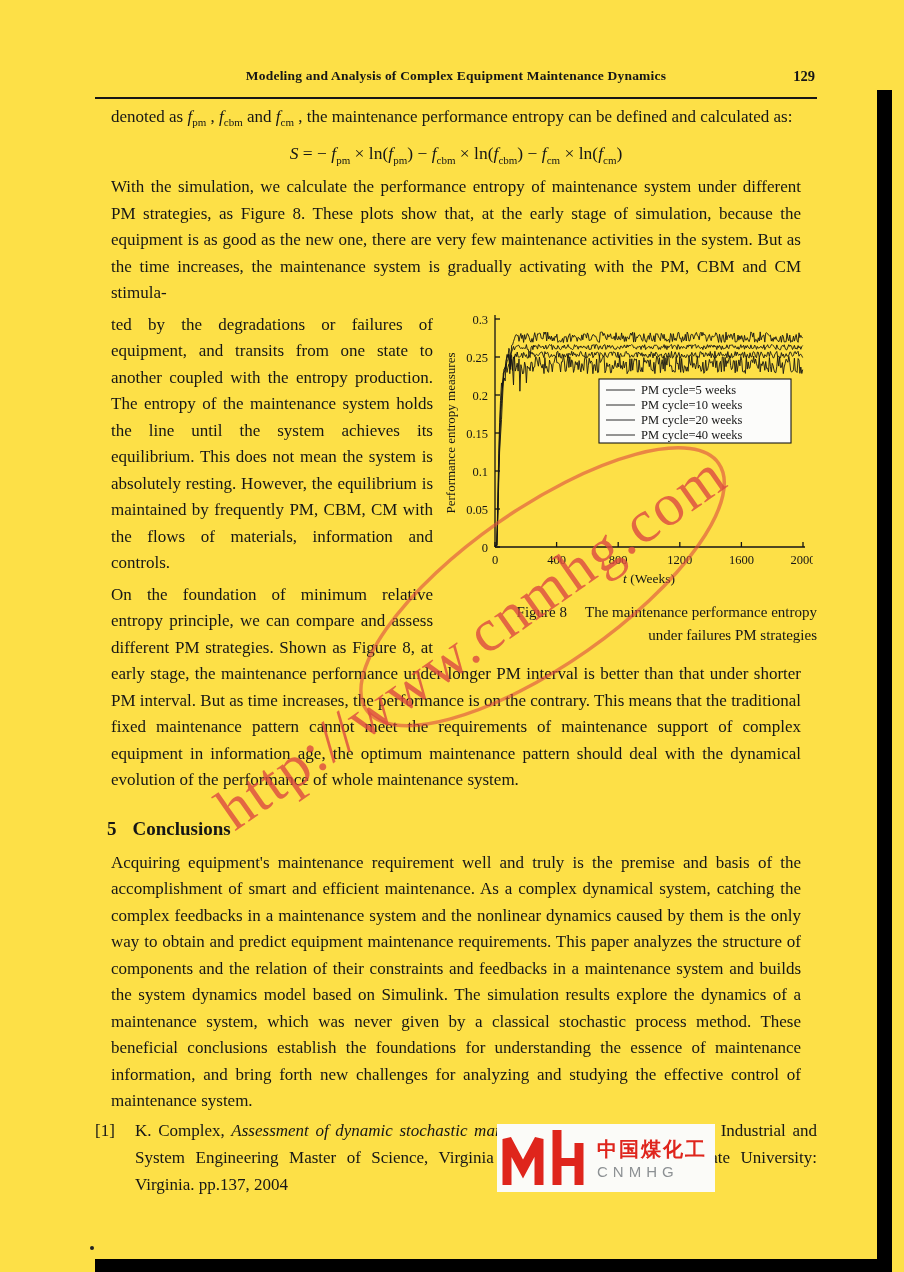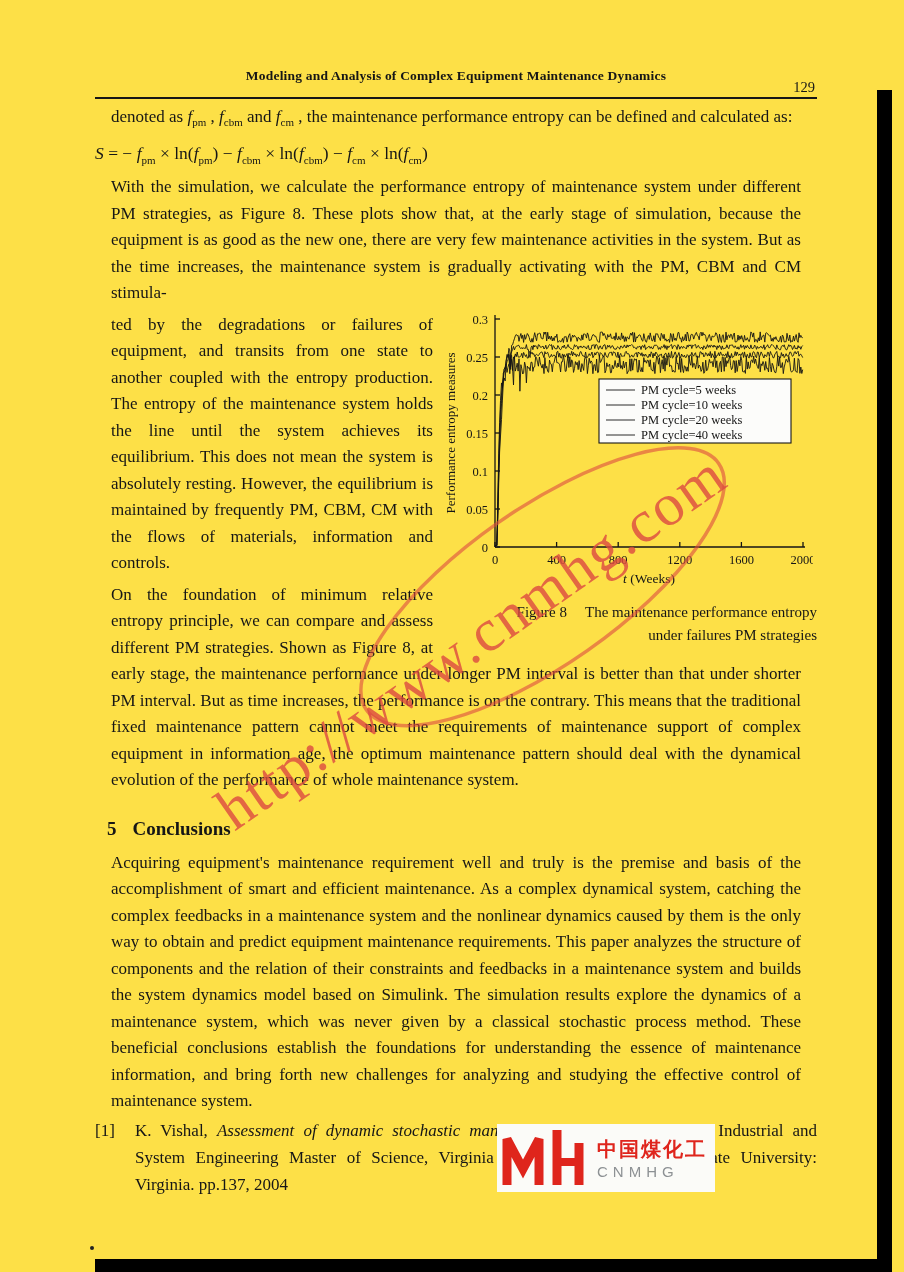--- a/index.html
+++ b/index.html
@@ -2,25 +2,25 @@
 <html><head>
 <meta charset="utf-8">
 <style>
   *{box-sizing:border-box}
   html,body{margin:0;padding:0}
   body{background:#ffffff;font-family:"Liberation Serif",serif}
   .page{position:relative;width:904px;height:1272px;background:#fde047;overflow:hidden;color:#161616}
   .content{position:absolute;left:95px;top:0;width:722px;padding-top:68px}
   .pageheader{position:relative;height:20px}
   .running-title{text-align:center;font-size:13.5px;font-weight:bold;letter-spacing:.2px}
-  .page-number{position:absolute;right:2px;top:11px;font-size:14.5px;font-weight:normal}
+  .page-number{position:absolute;right:2px;top:0;font-size:14.5px;font-weight:bold}
   .header-rule{height:2px;background:#161616;margin-top:9px}
   .body-text{font-size:17px;line-height:26.5px;text-align:justify;margin:5px 16px 2px}
   sub{font-size:11px}
-  .formula{text-align:left;font-size:17.5px;margin:7px 0 9px}
+  .formula{text-align:center;font-size:17.5px;margin:7px 0 9px}
   .fig{float:right;width:376px;margin:2px 0 4px 8px}
   .fig figcaption{font-size:15px;line-height:23px;text-align:right;margin-top:8px}
   .cap-gap{display:inline-block;width:18px}
   .section-heading{clear:both;font-size:19px;font-weight:bold;margin:24px 12px 10px}
   .hs{display:inline-block;width:16px}
   .ref-item{display:flex;font-size:17px;line-height:27px;margin-top:2px}
   .ref-label{width:40px;flex:0 0 40px}
   .ref-text{flex:1;text-align:justify}
   .logo-gap{display:inline-block;width:205px;height:1px}
   svg text{font-family:"Liberation Serif",serif}
@@ -115,21 +115,21 @@
 
     <p class="body-text">ted by the degradations or failures of equipment, and transits from one state to another coupled with the entropy production. The entropy of the maintenance system holds the line until the system achieves its equilibrium. This does not mean the system is absolutely resting. However, the equilibrium is maintained by frequently PM, CBM, CM with the flows of materials, information and controls.</p>
     <p class="body-text">On the foundation of minimum relative entropy principle, we can compare and assess different PM strategies. Shown as Figure 8, at early stage, the maintenance performance under longer PM interval is better than that under shorter PM interval. But as time increases, the performance is on the contrary. This means that the traditional fixed maintenance pattern cannot meet the requirements of maintenance support of complex equipment in information age, the optimum maintenance pattern should deal with the dynamical evolution of the performance of whole maintenance system.</p>
 
     <h2 class="section-heading"><span>5</span><span class="hs"></span><span>Conclusions</span></h2>
     <p class="body-text">Acquiring equipment's maintenance requirement well and truly is the premise and basis of the accomplishment of smart and efficient maintenance. As a complex dynamical system, catching the complex feedbacks in a maintenance system and the nonlinear dynamics caused by them is the only way to obtain and predict equipment maintenance requirements. This paper analyzes the structure of components and the relation of their constraints and feedbacks in a maintenance system and builds the system dynamics model based on Simulink. The simulation results explore the dynamics of a maintenance system, which was never given by a classical stochastic process method. These beneficial conclusions establish the foundations for understanding the essence of maintenance information, and bring forth new challenges for analyzing and studying the effective control of maintenance system.</p>
 
     <div class="ref-item">
       <span class="ref-label">[1]</span>
       <div class="ref-text">
-        <span>K. Vishal, </span><i>Assessment of dynamic stochastic man</i><span class="logo-gap"></span><span>f Industrial and System Engineering Master of Science, Virginia Polytechnic Institute and State University: Virginia. pp.137, 2004</span>
+        <span>K. Complex, </span><i>Assessment of dynamic stochastic man</i><span class="logo-gap"></span><span>f Industrial and System Engineering Master of Science, Virginia Polytechnic Institute and State University: Virginia. pp.137, 2004</span>
       </div>
     </div>
   </div>
 
   <svg class="watermark" width="904" height="1272" viewBox="0 0 904 1272" style="color: rgb(221, 74, 65);">
     <g transform="rotate(-35 470 640)">
       <ellipse class="wm-ellipse" cx="560" cy="638" rx="215" ry="78"></ellipse>
       <text class="wm-text" x="470" y="662">http://www.cnmhg.com</text>
     </g>
   </svg>

